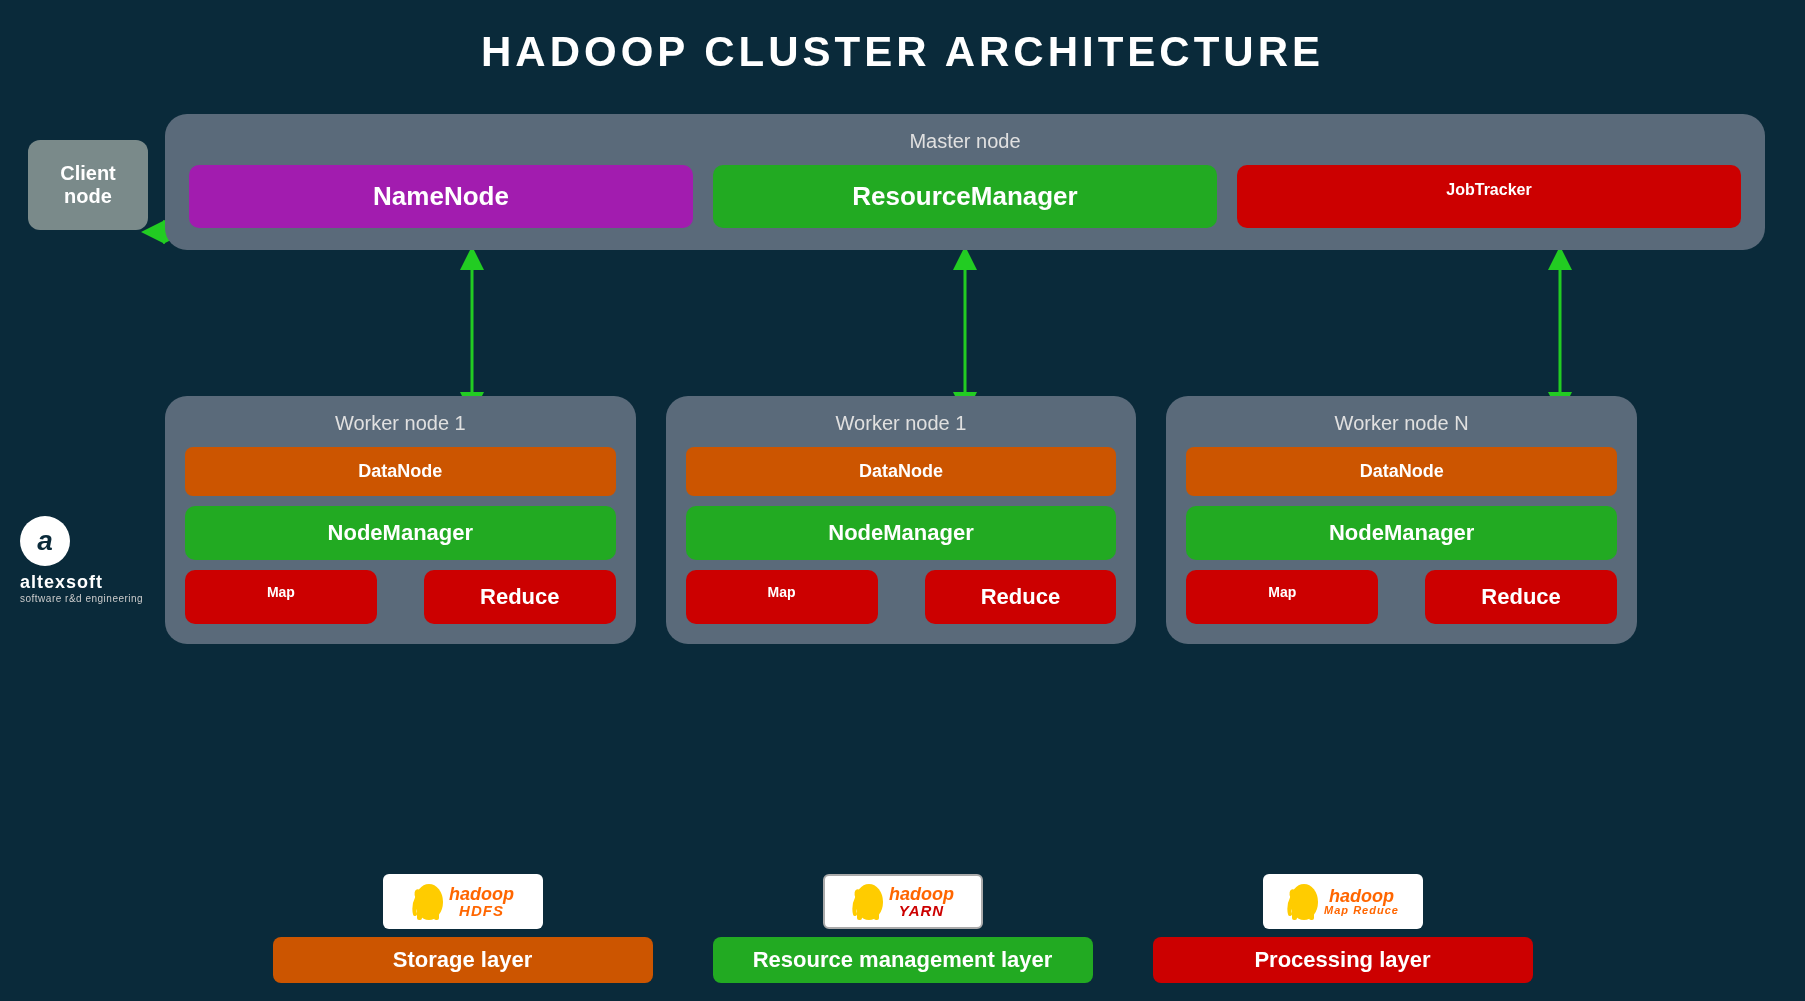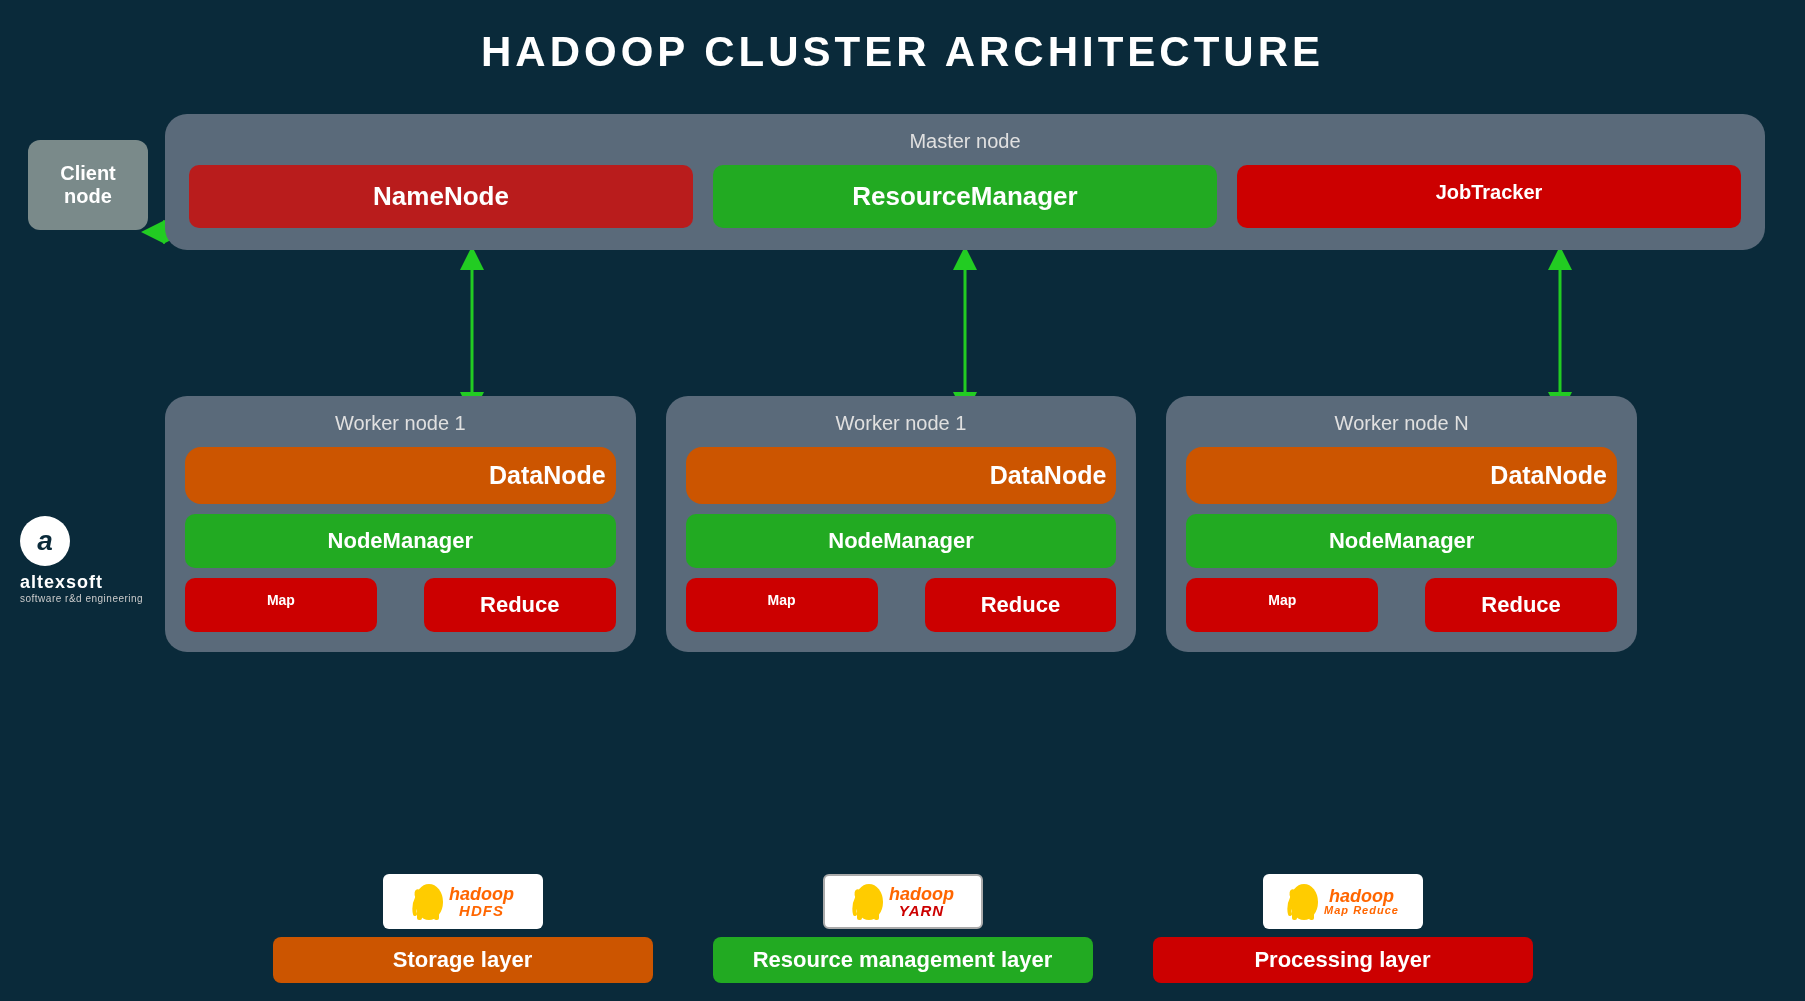--- a/index.html
+++ b/index.html
@@ -66,21 +66,21 @@
     }
 
     .master-node-boxes {
       display: flex;
       gap: 20px;
       justify-content: space-between;
     }
 
     .namenode-box {
       flex: 1.4;
-      background: #b91c1c;
+      background: #a21caf;
       border-radius: 10px;
       color: #fff;
       font-size: 26px;
       font-weight: bold;
       text-align: center;
       padding: 16px 10px;
     }
 
     .resourcemanager-box {
       flex: 1.4;
@@ -91,21 +91,21 @@
       font-weight: bold;
       text-align: center;
       padding: 16px 10px;
     }
 
     .jobtracker-box {
       flex: 1.4;
       background: #cc0000;
       border-radius: 10px;
       color: #fff;
-      font-size: 20px;
+      font-size: 16px;
       font-weight: bold;
       text-align: center;
       padding: 16px 10px;
     }
 
     
     .workers-row {
       position: absolute;
       left: 165px;
       top: 300px;
@@ -123,25 +123,25 @@
 
     .worker-node-label {
       color: #e0e0e0;
       font-size: 20px;
       text-align: center;
       margin-bottom: 12px;
     }
 
     .datanode-box {
       background: #cc5500;
-      border-radius: 16px;
-      color: #fff;
-      font-size: 25px;
-      font-weight: bold;
-      text-align: right;
+      border-radius: 8px;
+      color: #fff;
+      font-size: 18px;
+      font-weight: bold;
+      text-align: center;
       padding: 14px 10px;
       margin-bottom: 10px;
     }
 
     .nodemanager-box {
       background: #22aa22;
       border-radius: 10px;
       color: #fff;
       font-size: 22px;
       font-weight: bold;

